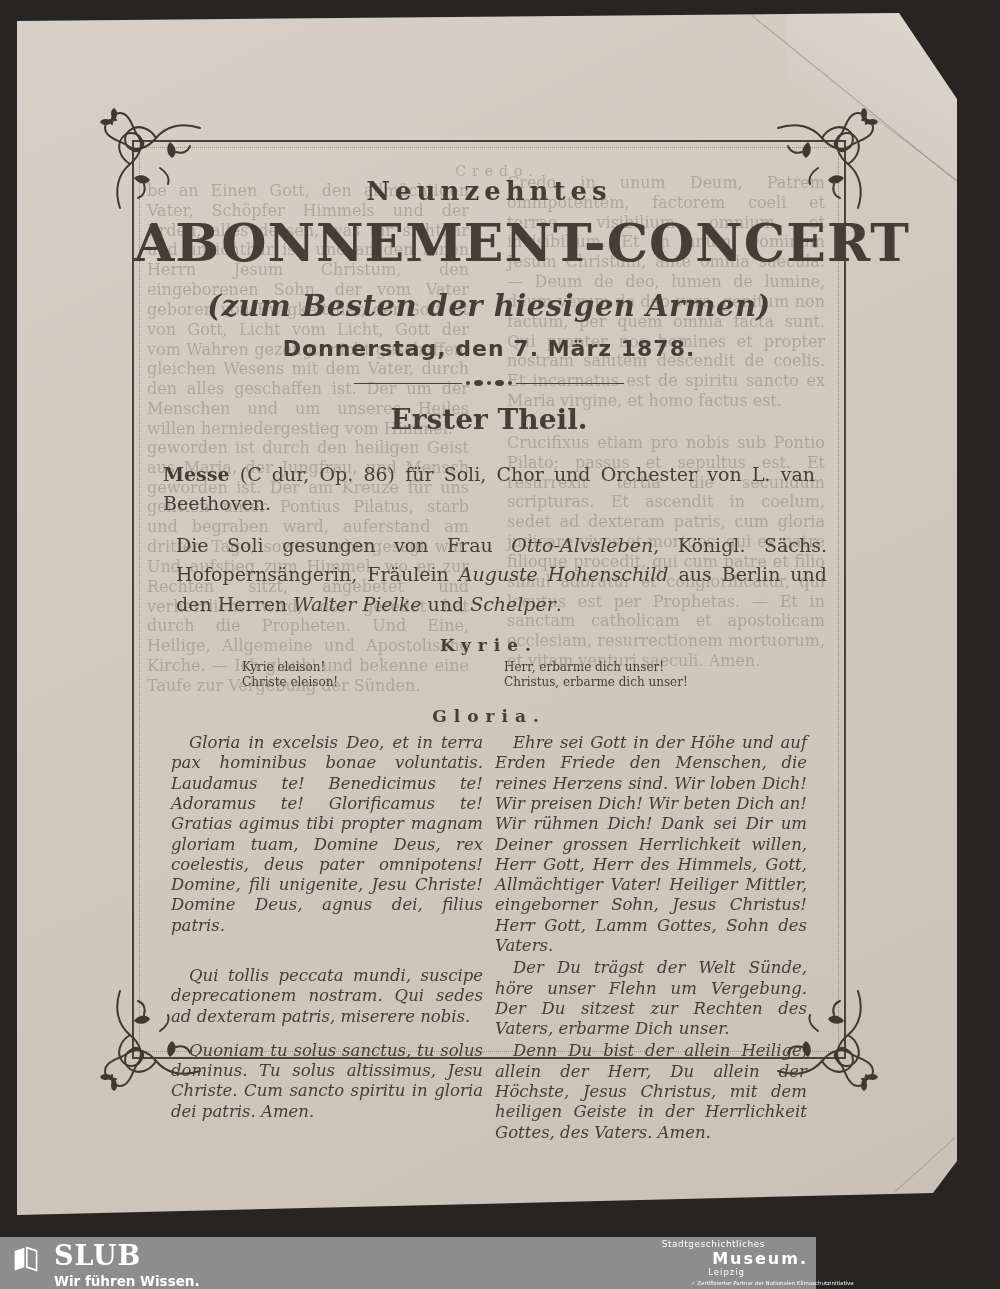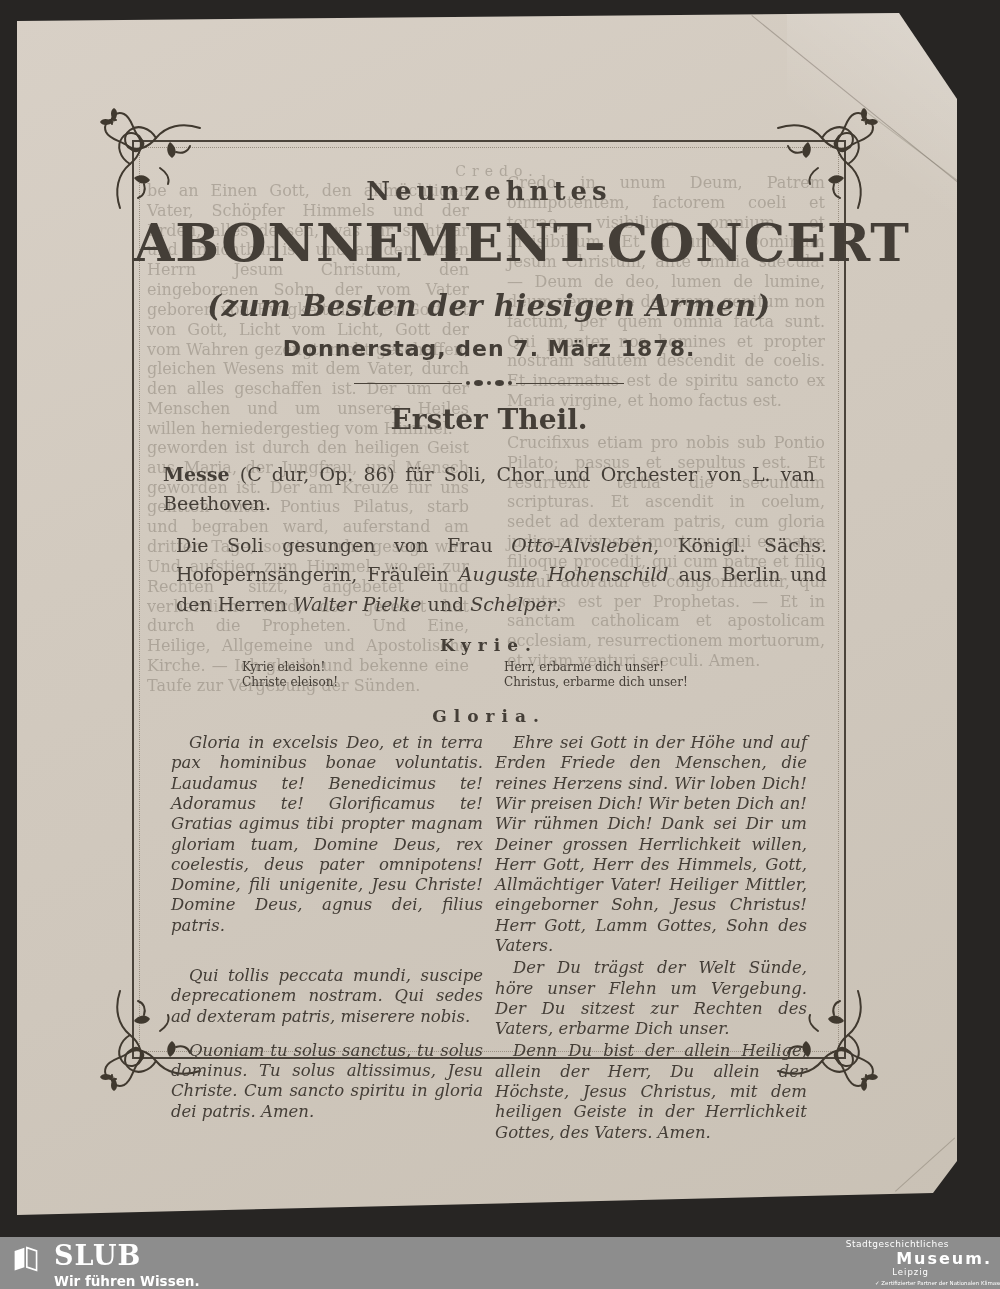--- a/index.html
+++ b/index.html
@@ -68,21 +68,21 @@
   .kyrie-cols .kcol1{padding-left:108px;}
   .kyrie-cols .kcol2{padding-left:15px;}
   .gloria-head{margin-top:16px;}
   .gloria-cols{display:grid;grid-template-columns:312px 312px;column-gap:12px;justify-content:center;margin-top:7px;}
   .gcol p{margin:0;font-size:16.5px;line-height:1.23;text-align:justify;text-indent:18px;font-style:italic;}
   .gcol-latin p + p{margin-top:30px;}
   .gcol-latin p:last-child{margin-top:14px;}
   .gcol-german p + p{margin-top:2px;}
   
   .footer{
-    position:absolute;left:0;bottom:0;width:1000px;height:52px;background:#8d8d8d;z-index:10;
+    position:absolute;left:0;bottom:0;width:816px;height:52px;background:#8d8d8d;z-index:10;
     font-family:"DejaVu Sans", sans-serif;color:#fff;
   }
   .slub{position:absolute;left:13px;top:5px;display:flex;align-items:flex-start;}
   .slub-book{width:26px;height:26px;margin-top:4px;}
   .slub-text{margin-left:15px;}
   .slub-name{font-family:"DejaVu Serif", serif;font-weight:bold;font-size:27px;line-height:1.0;letter-spacing:1px;}
   .slub-tagline{font-weight:bold;font-size:13.5px;margin-top:4px;}
   .museum{position:absolute;right:8px;top:3px;width:150px;text-align:right;line-height:1.0;}
   .museum-line1{font-size:9px;letter-spacing:.5px;padding-right:43px;}
   .museum-name{font-size:16px;font-weight:bold;letter-spacing:2px;margin-top:2px;}

